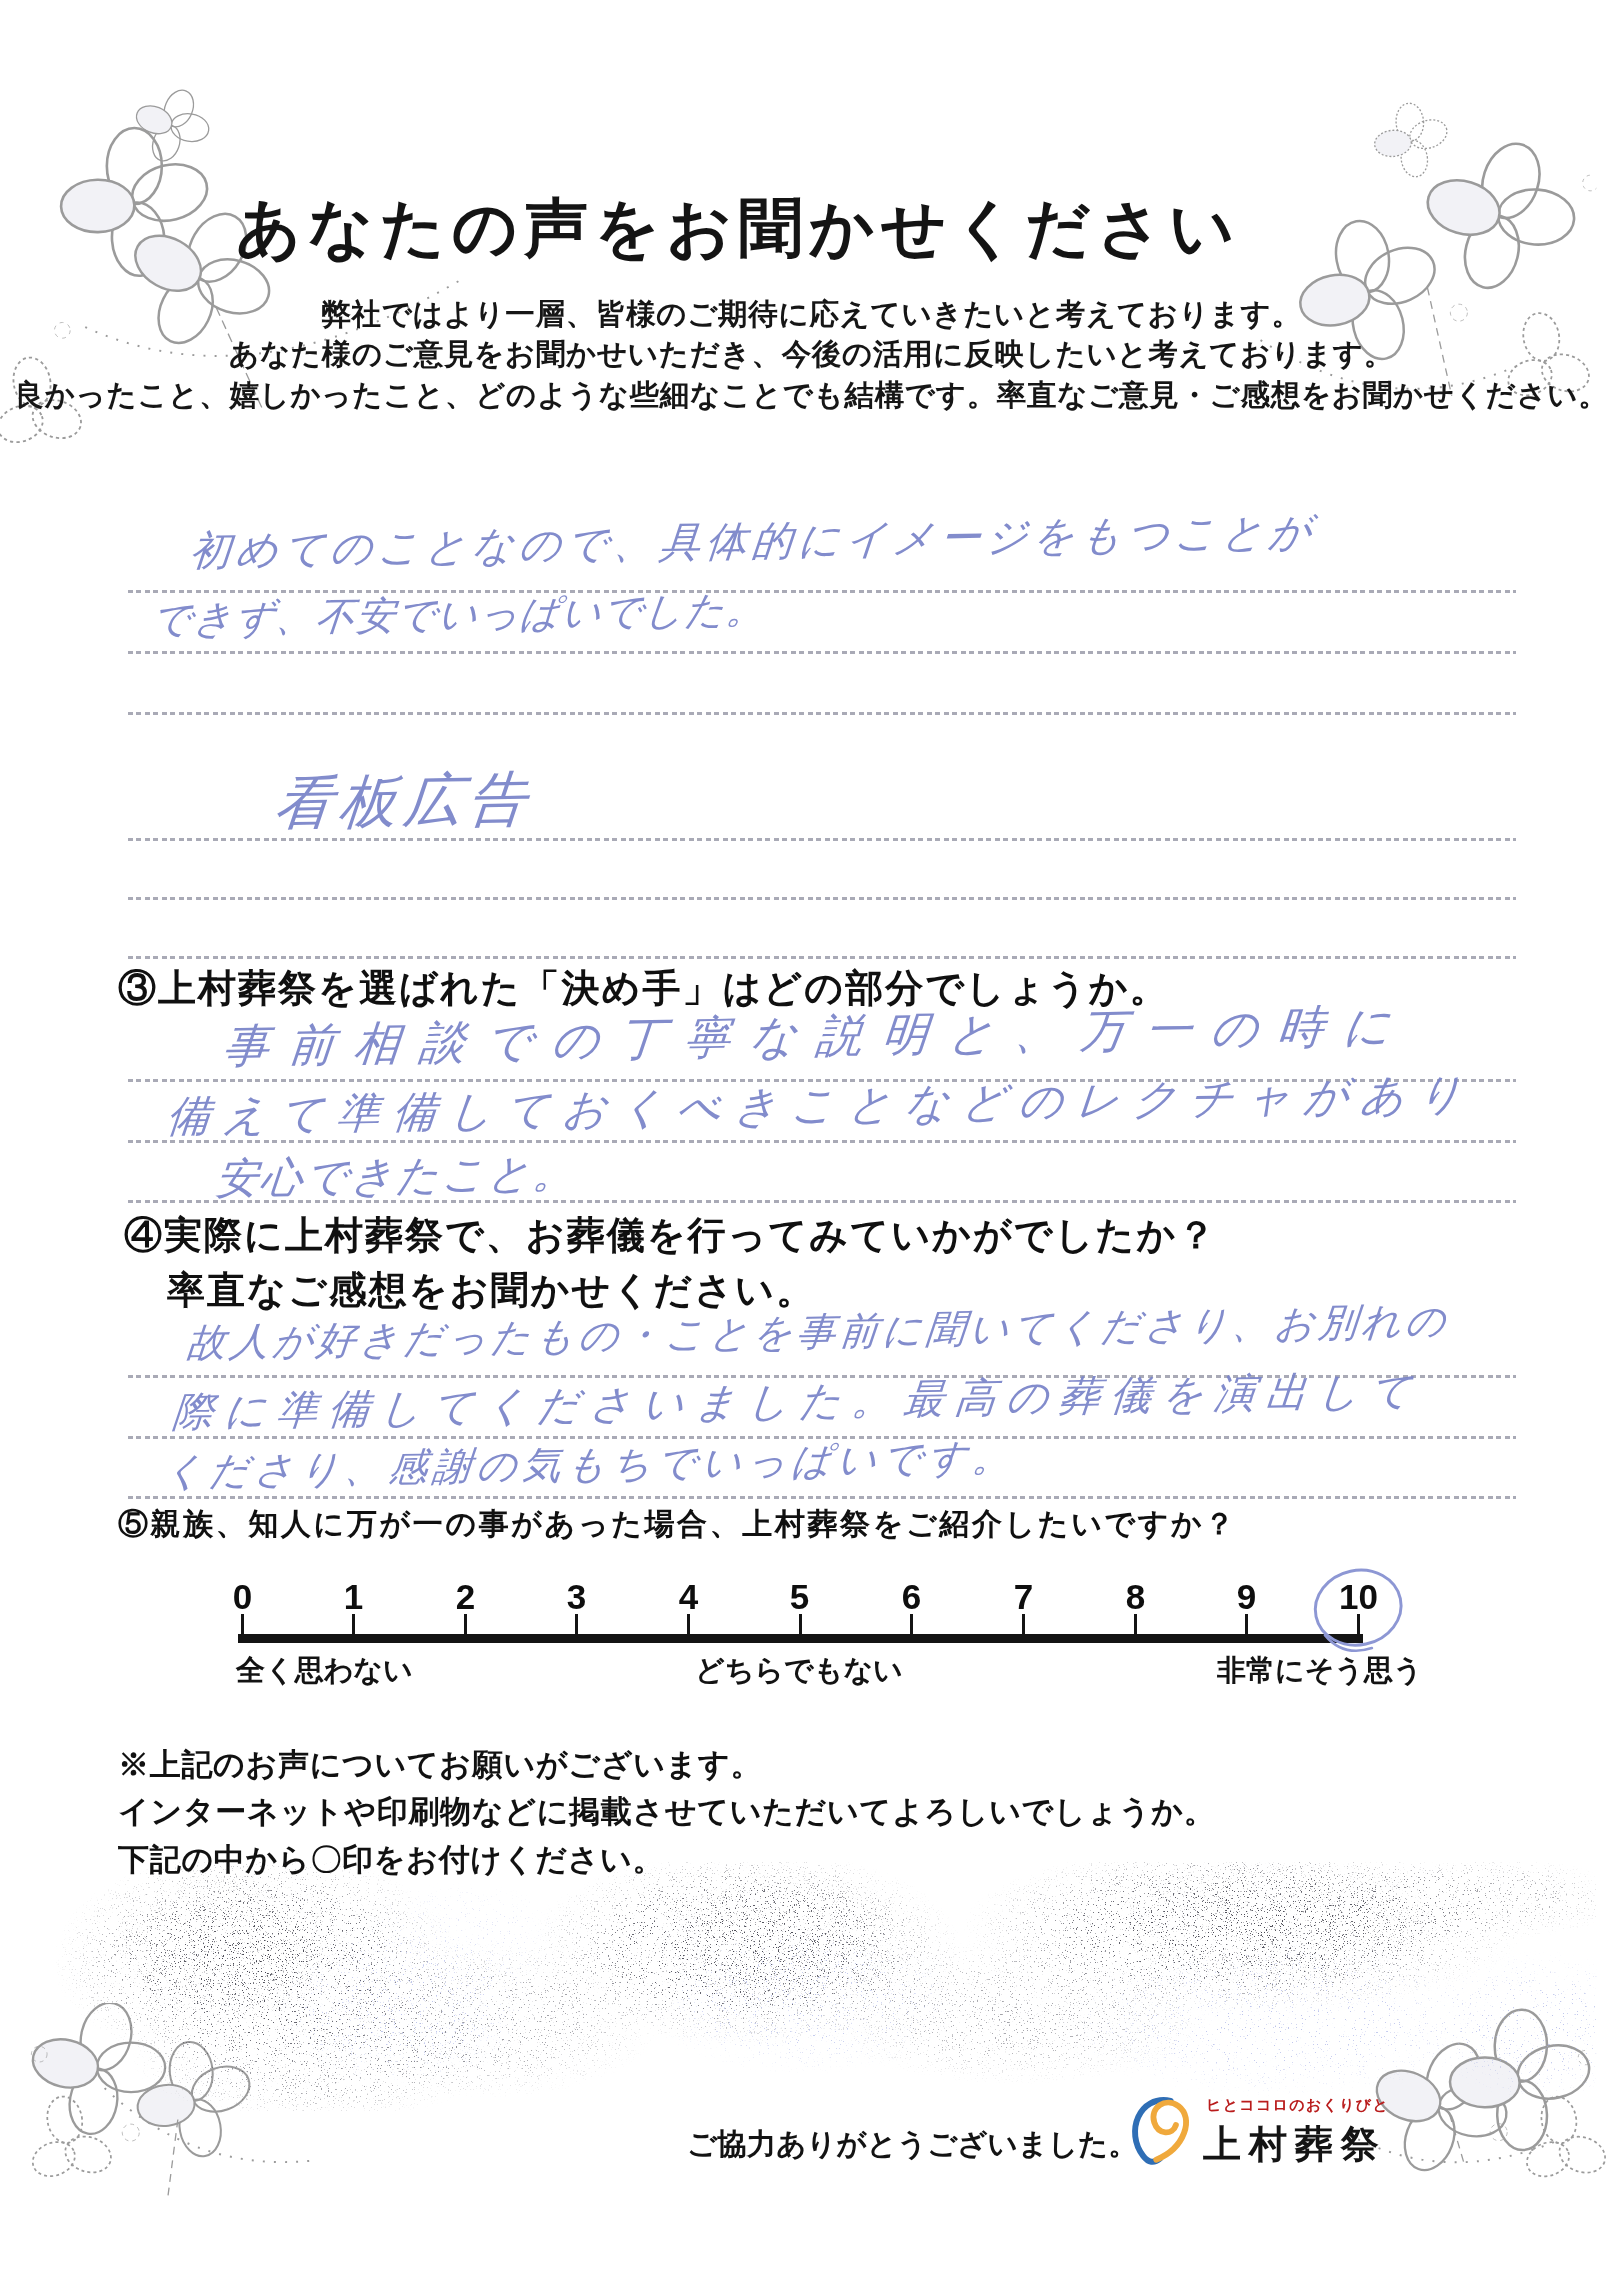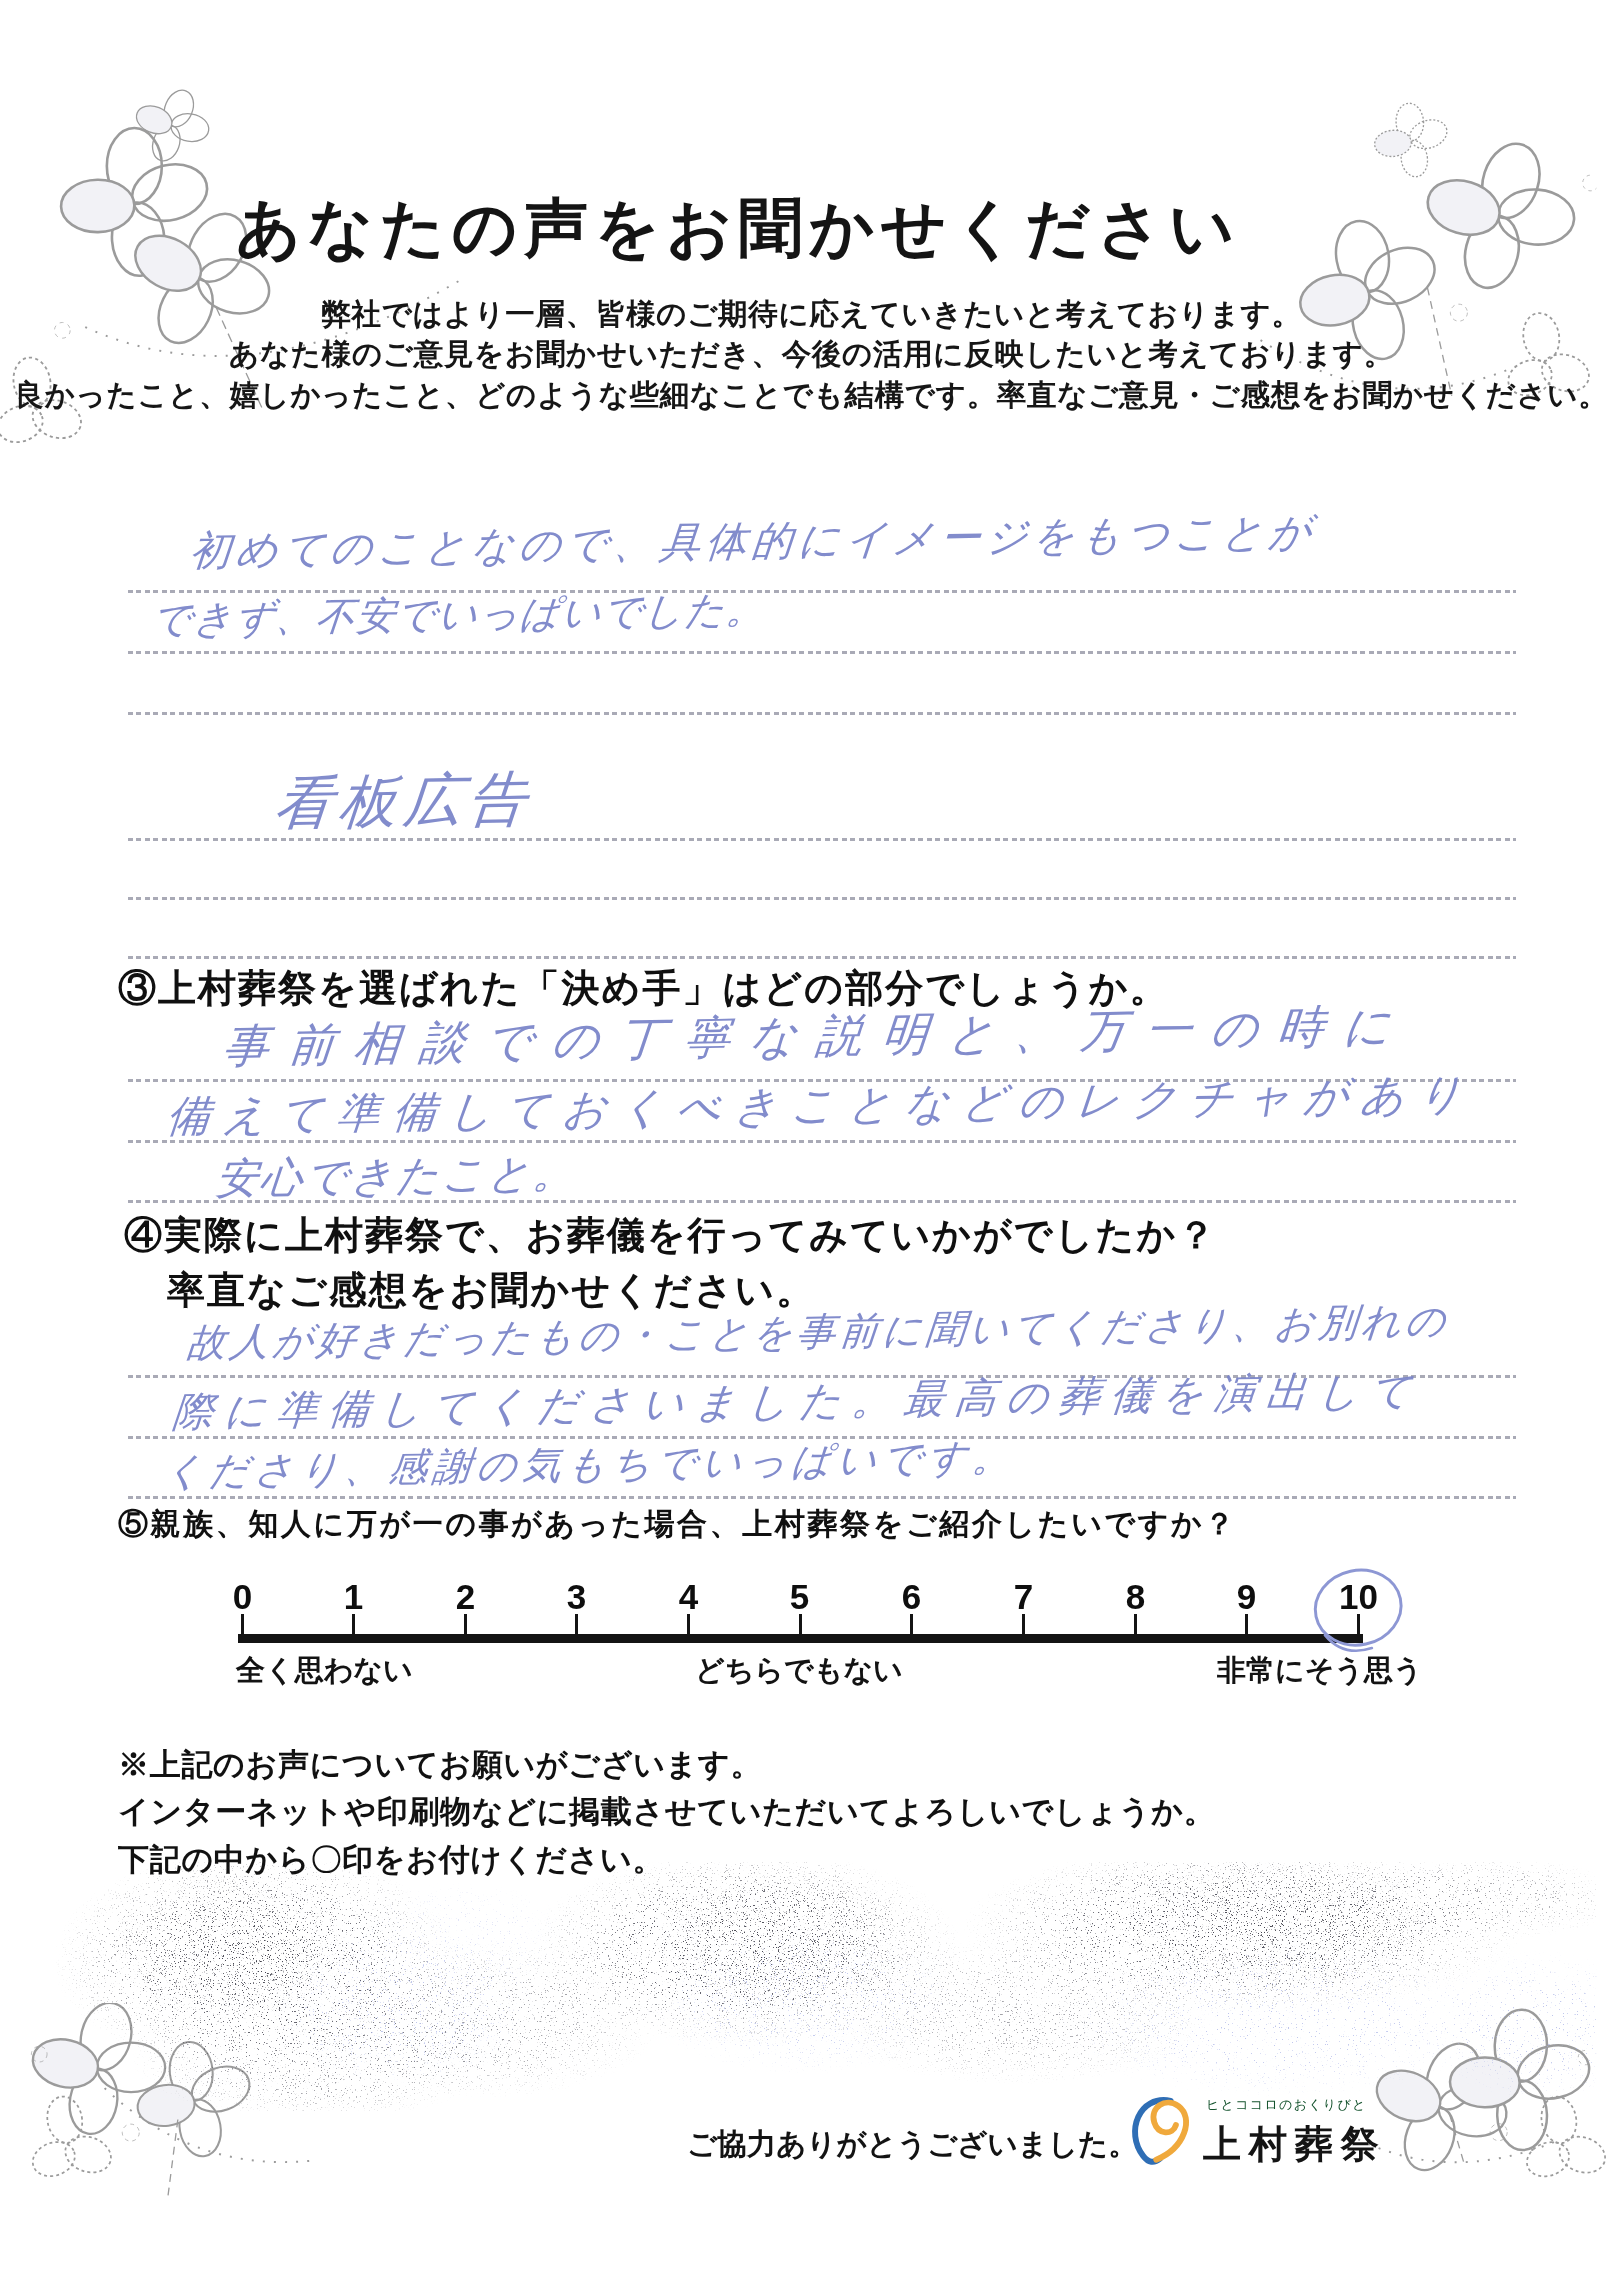--- a/index.html
+++ b/index.html
@@ -17,21 +17,21 @@
   }
   .dotline {
     position:absolute; left:128px; width:1388px; height:3.3px;
     background-image:repeating-linear-gradient(90deg,#a9aab6 0 4.6px, transparent 4.6px 8.5px);
   }
   .scale-num { font-size:35px; font-weight:bold; width:59px; text-align:center; color:#0e0e0e; }
   .scale-tick { position:absolute; width:3.3px; height:22px; top:1614px; background:#141414; }
   .scale-label { font-size:29px; font-weight:bold; color:#131313; }
   .note { font-size:31px; font-weight:bold; letter-spacing:0.7px; color:#111;text-align:center; }
   .footer-thanks { font-size:29.5px; font-weight:bold; color:#131313; }
-  .tagline { font-size:13px; font-weight:normal; letter-spacing:1.3px; color:#14532d; }
+  .tagline { font-size:15px; font-weight:bold; letter-spacing:1.3px; color:#b91c1c; }
   .company { font-size:38px; font-weight:bold; letter-spacing:7.9px; color:#141414; }
   svg { display:block; }
 </style>
 </head>
 <body>
 
 <div id="page">
 
   <svg width="0" height="0" style="position:absolute" aria-hidden="true">
     <defs>

